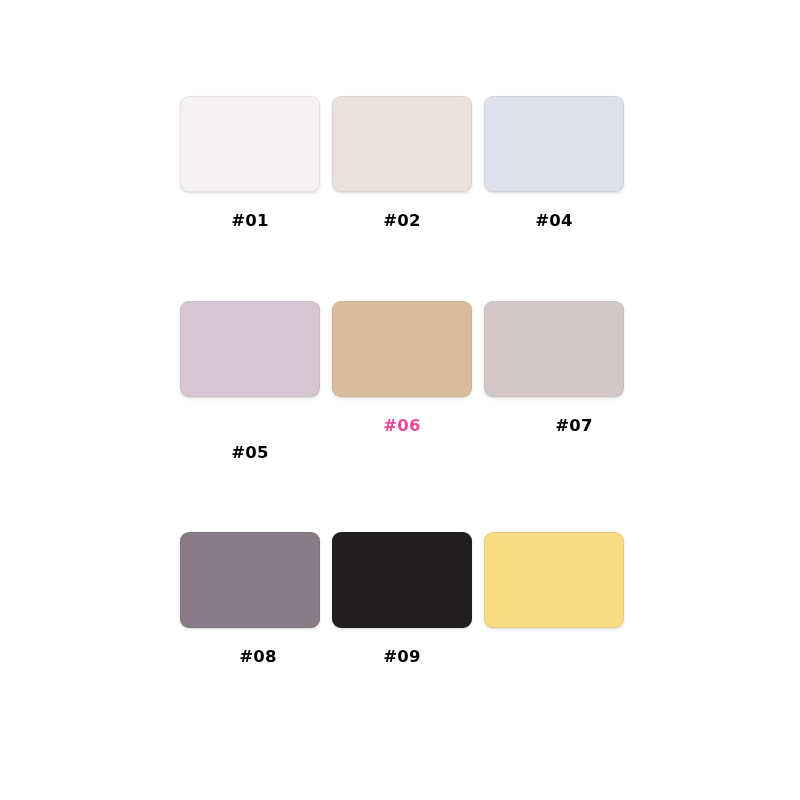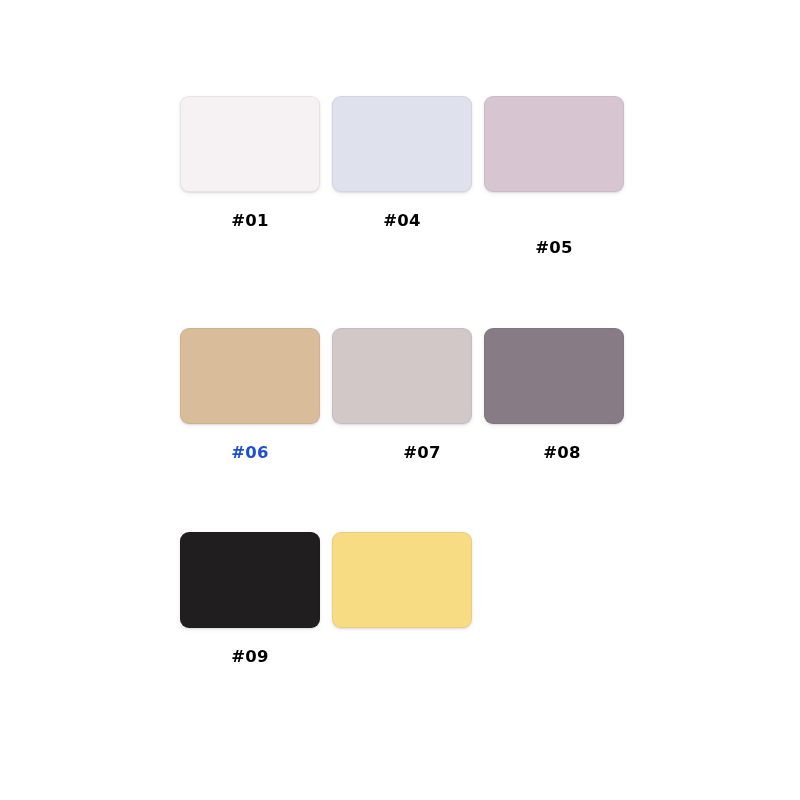--- a/index.html
+++ b/index.html
@@ -67,35 +67,39 @@
 <body style="background: rgb(255, 255, 255);">
 
 <div id="palette-canvas" style="background: rgb(255, 255, 255);">
   <div class="swatch-grid">
 
     <div class="swatch-cell">
       <div class="swatch-chip" style="background-color: rgb(246, 241, 242);"></div>
       <div class="swatch-label" style="color: rgb(0, 0, 0);">#01</div>
     </div>
 
+    <div class="swatch-cell">
+      <div class="swatch-chip" style="background-color: rgb(235, 225, 217);"></div>
+      <div class="swatch-label" style="color: rgb(0, 0, 0);">#02</div>
+    </div>
 
 
     <div class="swatch-cell">
       <div class="swatch-chip" style="background-color: rgb(223, 226, 236);"></div>
       <div class="swatch-label" style="color: rgb(0, 0, 0);">#04</div>
     </div>
 
     <div class="swatch-cell">
       <div class="swatch-chip" style="background-color: rgb(215, 198, 209);"></div>
       <div class="swatch-label" style="color: rgb(0, 0, 0); margin-top: 48px;">#05</div>
     </div>
 
     <div class="swatch-cell">
       <div class="swatch-chip" style="background-color: rgb(217, 188, 153);"></div>
-      <div class="swatch-label" style="color: #1d4ed8;">#06</div>
+      <div class="swatch-label" style="color: #ec4899;">#06</div>
     </div>
 
     <div class="swatch-cell">
       <div class="swatch-chip" style="background-color: rgb(211, 200, 200);"></div>
       <div class="swatch-label" style="color: rgb(0, 0, 0); margin-left: 40px;">#07</div>
     </div>
 
     <div class="swatch-cell">
       <div class="swatch-chip" style="background-color: rgb(135, 124, 134);"></div>
       <div class="swatch-label" style="color: rgb(0, 0, 0); margin-left: 16px;">#08</div>

